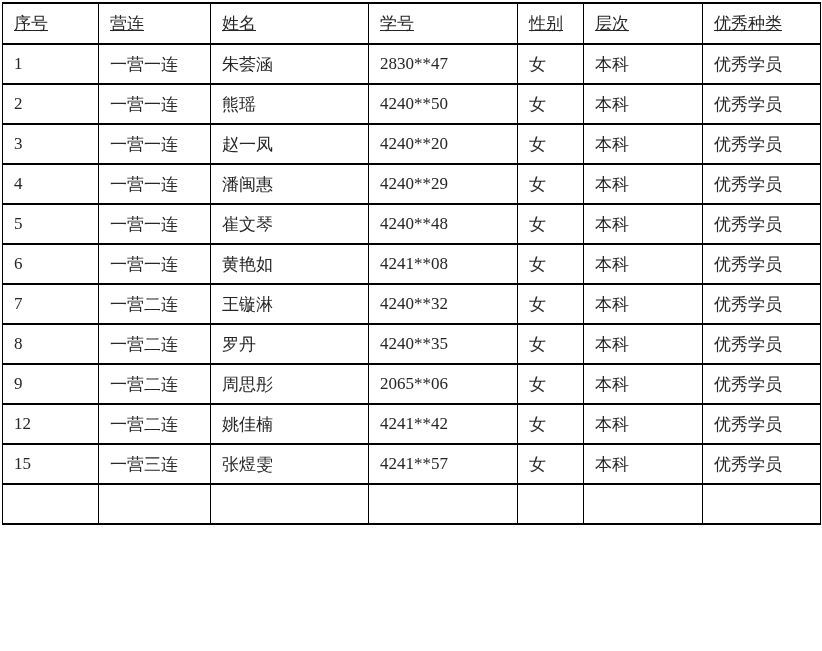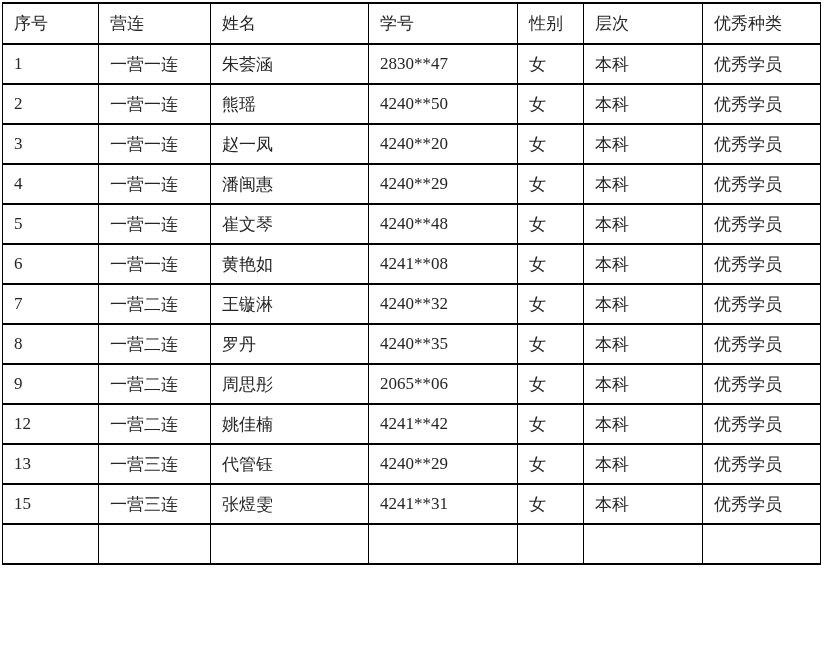--- a/index.html
+++ b/index.html
@@ -32,20 +32,21 @@
     font-weight: normal;
     text-align: left;
     vertical-align: middle;
     padding: 0 2px 0 11px;
     height: 38px;
     overflow: hidden;
     white-space: nowrap;
   }
   table.student-table thead th {
     height: 39px;
+    text-decoration: underline;
   }
   table.student-table tr.partial-row td {
     height: 38px;
   }
 </style>
 </head>
 <body>
 
 <div class="viewport">
   <table class="student-table">
@@ -154,33 +155,24 @@
         <tr>
           <td>12</td>
           <td>一营二连</td>
           <td>姚佳楠</td>
           <td>4241**42</td>
           <td>女</td>
           <td>本科</td>
           <td>优秀学员</td>
         </tr>
         <tr>
-          <td>13</td>
-          <td>一营三连</td>
-          <td>代管钰</td>
-          <td>4240**29</td>
-          <td>女</td>
-          <td>本科</td>
-          <td>优秀学员</td>
-        </tr>
-        <tr>
           <td>15</td>
           <td>一营三连</td>
           <td>张煜雯</td>
-          <td>4241**31</td>
+          <td>4241**57</td>
           <td>女</td>
           <td>本科</td>
           <td>优秀学员</td>
         </tr>
         <tr class="partial-row">
           <td></td>
           <td></td>
           <td></td>
           <td></td>
           <td></td>

